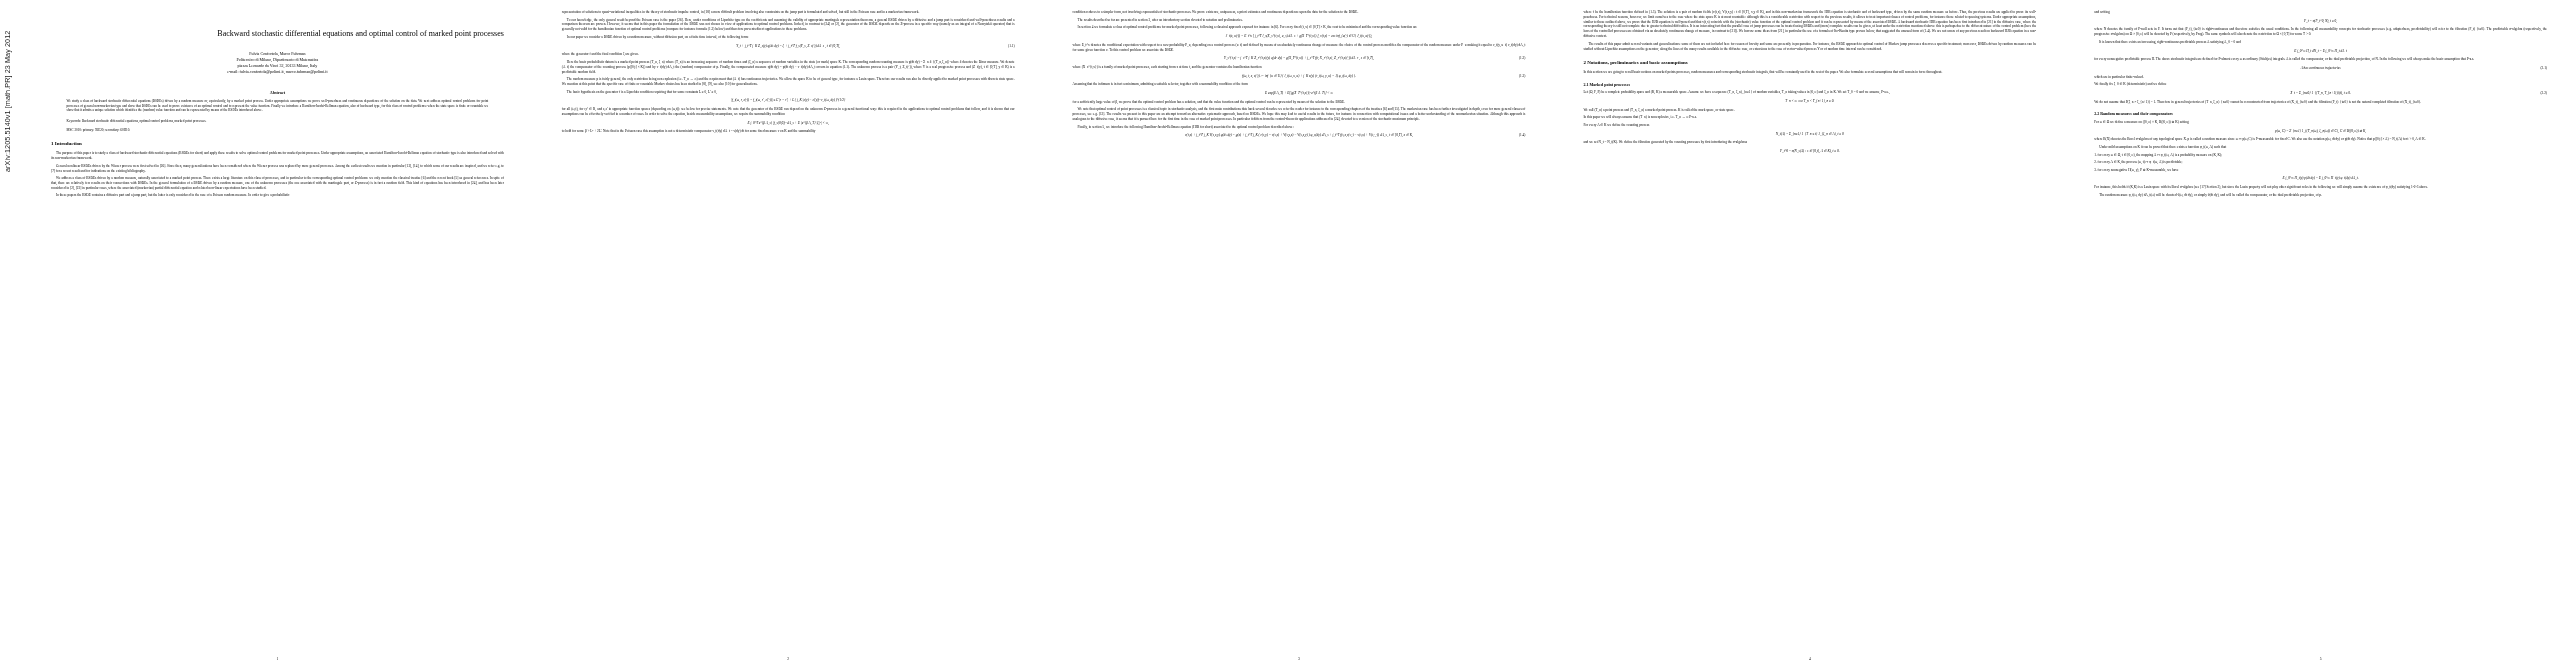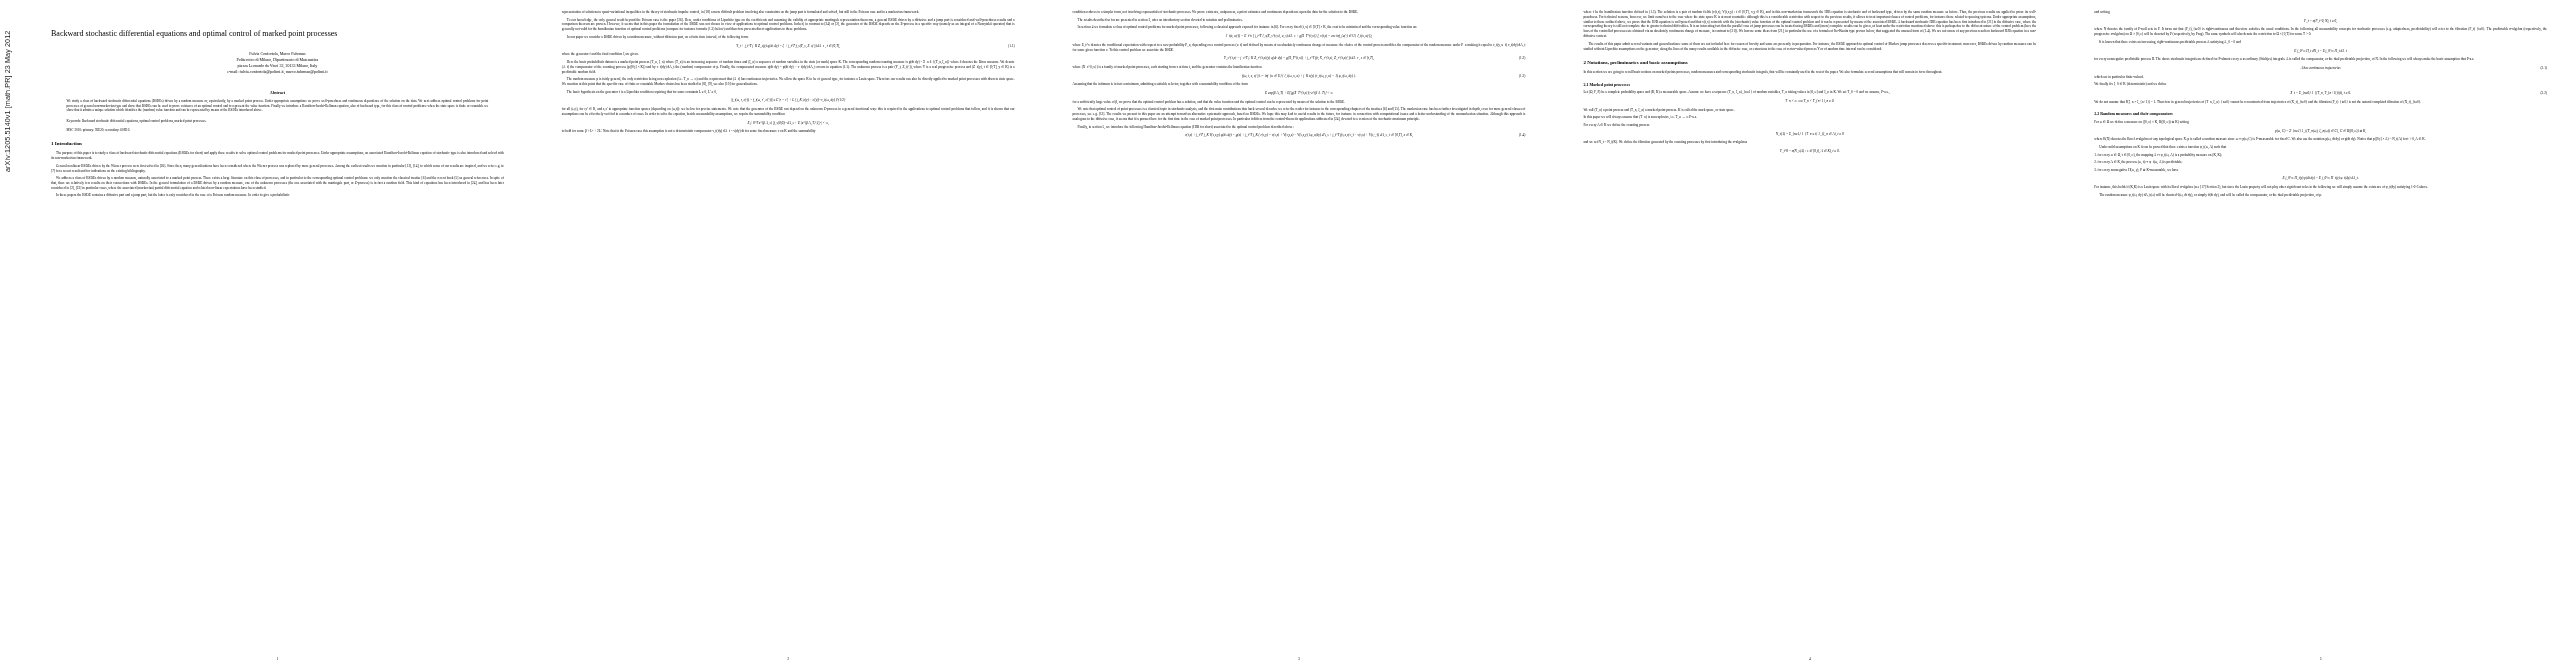--- a/index.html
+++ b/index.html
@@ -9,21 +9,21 @@
     position:absolute;left:3.3px;top:172px;width:311px;
     transform:rotate(-90deg);transform-origin:0 0;
     font-family:"Liberation Sans",sans-serif;font-size:7.2px;color:#222;letter-spacing:0.1px;
     white-space:nowrap;
   }
   .pages{position:absolute;left:22px;top:0;width:2554px;height:667px;display:flex;gap:0;}
   .page{position:relative;width:511px;height:667px;padding:0;box-sizing:border-box;}
   .col{position:absolute;left:29px;right:29px;top:10px;bottom:16.7px;
        font-size:3.4px;line-height:1.42;text-align:justify;}
   .pagenum{position:absolute;bottom:5.6px;left:0;right:0;text-align:center;font-size:3.6px;}
-  .title{font-size:8px;text-align:left;line-height:1.25;margin:19px 0 12.2px;font-weight:400;}
+  .title{font-size:8px;text-align:right;line-height:1.25;margin:19px 0 12.2px;font-weight:400;}
   .authors{text-align:center;font-size:4px;line-height:1.5;margin-bottom:14.5px;}
   .abs-h{text-align:center;font-size:4.1px;font-weight:bold;margin:7.8px 0 3.3px;}
   .abs{font-size:3.3px;line-height:1.45;text-align:justify;margin:0 15.6px;}
   .kw{font-size:3.3px;line-height:1.45;text-align:justify;margin:5.6px 15.6px 0;}
   .msc{font-size:3.3px;margin:4.4px 15.6px 0;}
   .sec{font-size:5px;font-weight:bold;margin:7.8px 0 3.9px;}
   .subsec{font-size:4px;font-weight:bold;margin:6.7px 0 2.8px;}
   p{margin:0 0 2.8px;}
   .eq{display:block;text-align:center;margin:3.9px 0;font-style:italic;font-size:3.4px;position:relative;}
   .eq .tag{position:absolute;right:0;font-style:normal;}

